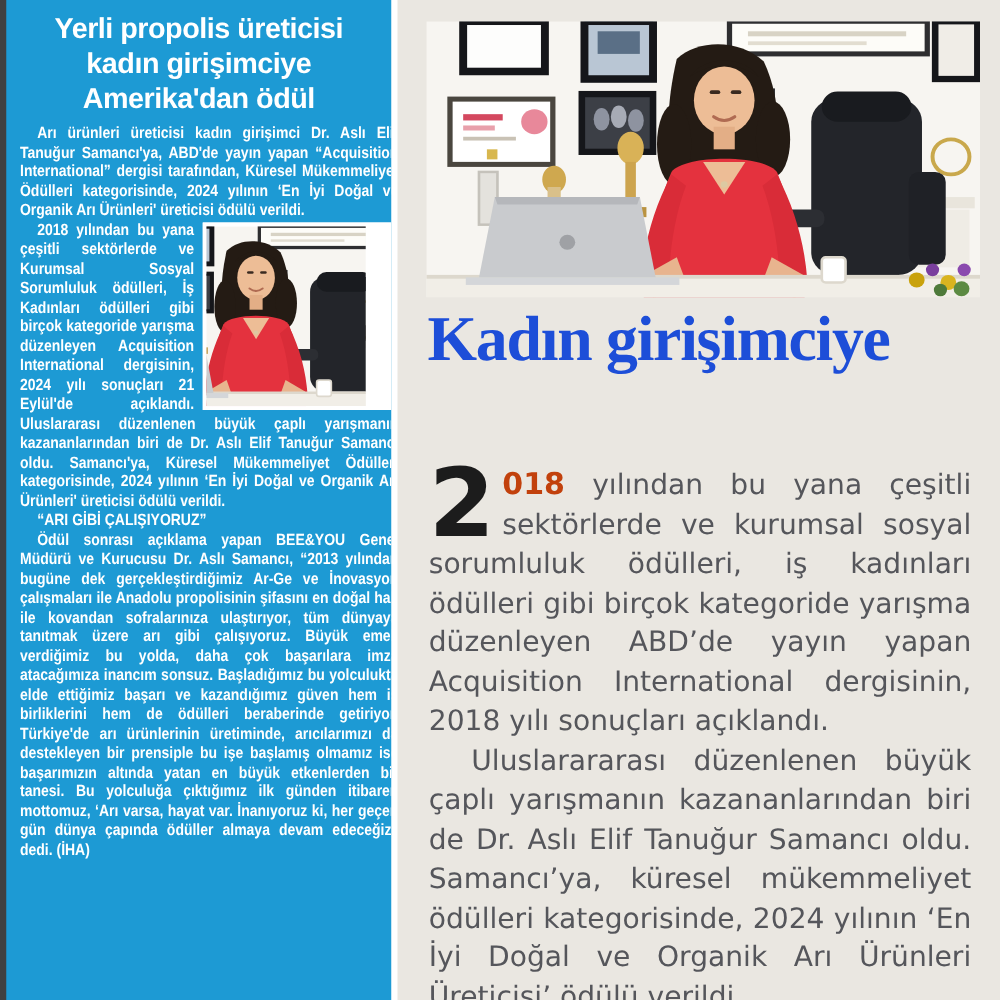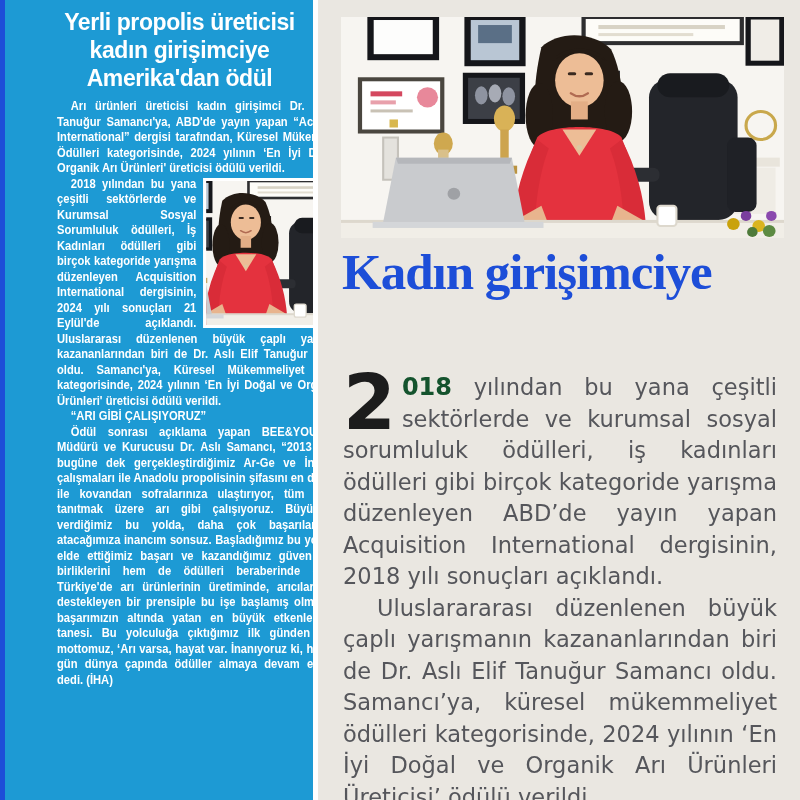--- a/index.html
+++ b/index.html
@@ -1,22 +1,22 @@
 <!DOCTYPE html>
 <html lang="tr"><head>
 <meta charset="utf-8">
 <style>
   html,body{margin:0;padding:0;background:#ffffff;}
   .page{position:relative;width:800px;height:800px;background:#ffffff;overflow:hidden;
         font-family:"Liberation Sans",sans-serif;}
 
   
   .left-article{position:absolute;left:0;top:0;width:313px;height:800px;
-        background:#1d9ad4;border-left:5px solid #1d4ed8;box-sizing:border-box;
-        overflow:hidden;color:#ffffff;padding-left:41px;}
+        background:#1d9ad4;border-left:5px solid #404040;box-sizing:border-box;
+        overflow:hidden;color:#ffffff;}
   .left-headline{margin:8px 8px 6px 8px;text-align:center;color:#ffffff;
         font-size:23px;line-height:1.22;font-weight:700;letter-spacing:-0.4px;}
   .left-body{width:352px;transform:scaleX(0.86);transform-origin:left top;
         margin:2px 0 0 11px;font-size:13px;font-weight:700;line-height:15.5px;
         text-align:justify;letter-spacing:0;}
   .left-body p{margin:0;text-indent:16px;}
   .left-subhead{font-weight:700;}
   .left-photo{float:right;width:182px;height:150px;margin:2px 0 3px 8px;}
   .left-photo-inner{width:156px;height:150px;transform:scaleX(1.1628);
         transform-origin:left top;background:#ffffff;border:3px solid #ffffff;
@@ -32,21 +32,21 @@
         font-family:"Liberation Serif",serif;font-weight:700;color:#1d4ed8;
         font-size:51px;line-height:1.1;letter-spacing:-1px;}
   .right-headline span{display:block;}
   .right-body{position:absolute;left:25px;top:372px;width:434px;
         font-family:"DejaVu Sans",sans-serif;color:#55565b;
         font-size:22.5px;line-height:31.5px;text-align:justify;}
   .right-body p{margin:0;}
   .right-body p.indented{text-indent:34px;}
   .dropcap{float:left;font-family:"DejaVu Sans",sans-serif;font-weight:700;
         color:#1c1c1c;font-size:76px;line-height:58px;margin:2px 6px 0 0;}
-  .dropcap-rest{font-weight:700;color:#14532d;font-size:24px;}
+  .dropcap-rest{font-weight:700;color:#c2410c;font-size:24px;}
 </style>
 </head>
 <body>
 
 <svg width="0" height="0" style="position:absolute" aria-hidden="true">
   <symbol id="office-photo" viewBox="0 0 420 220" preserveAspectRatio="xMidYMid slice">
 
     <rect x="0" y="0" width="420" height="220" fill="#f7f5f1"></rect>
 
     <rect x="28" y="0" width="62" height="40" fill="#fdfdfc" stroke="#15161a" stroke-width="6"></rect>

